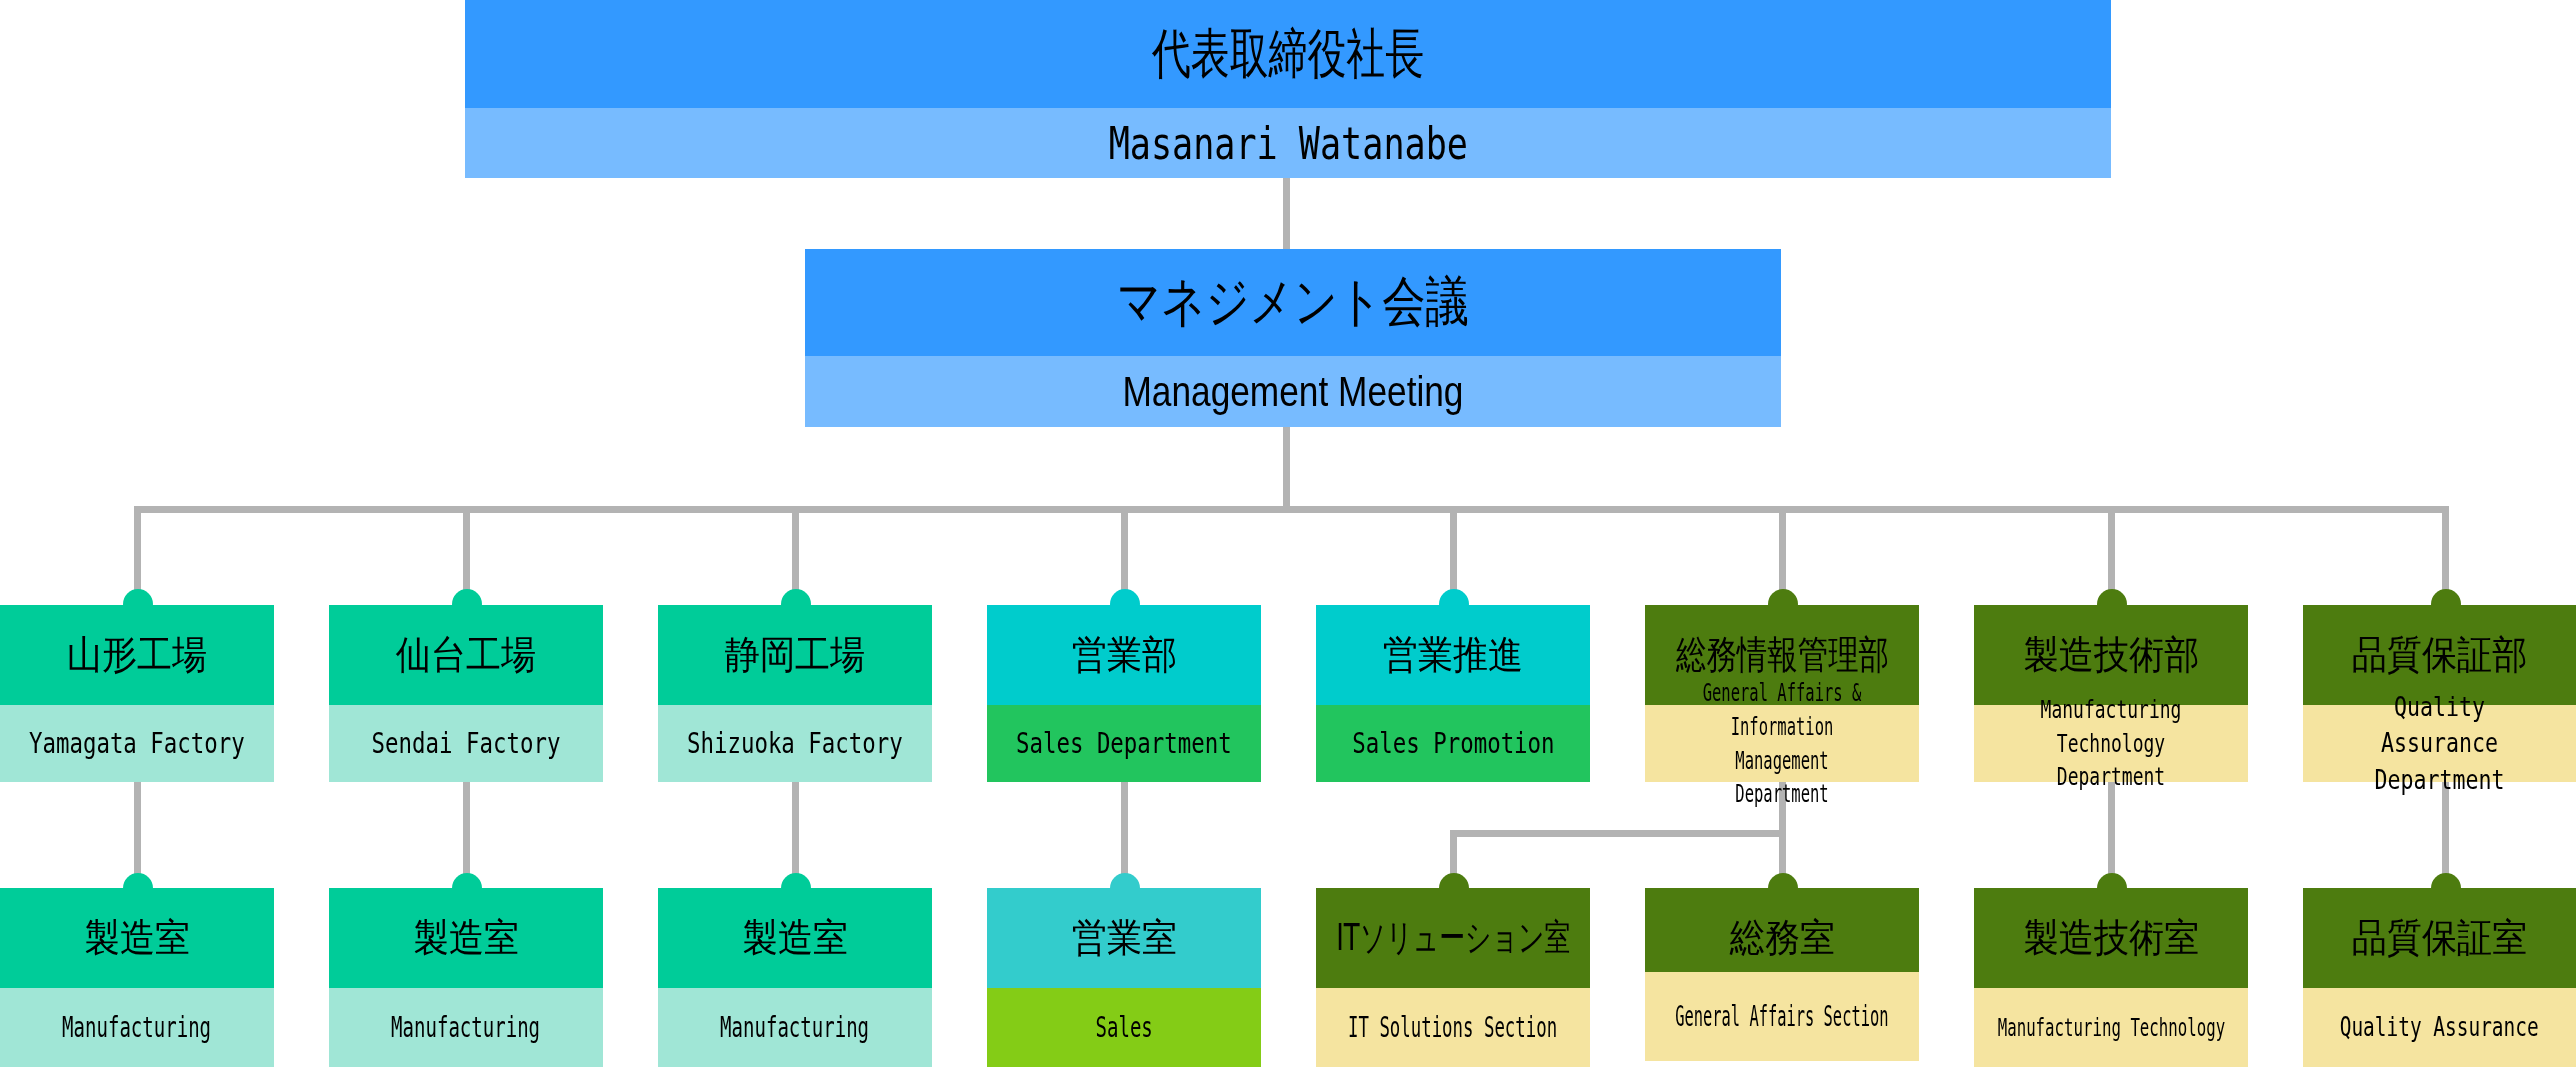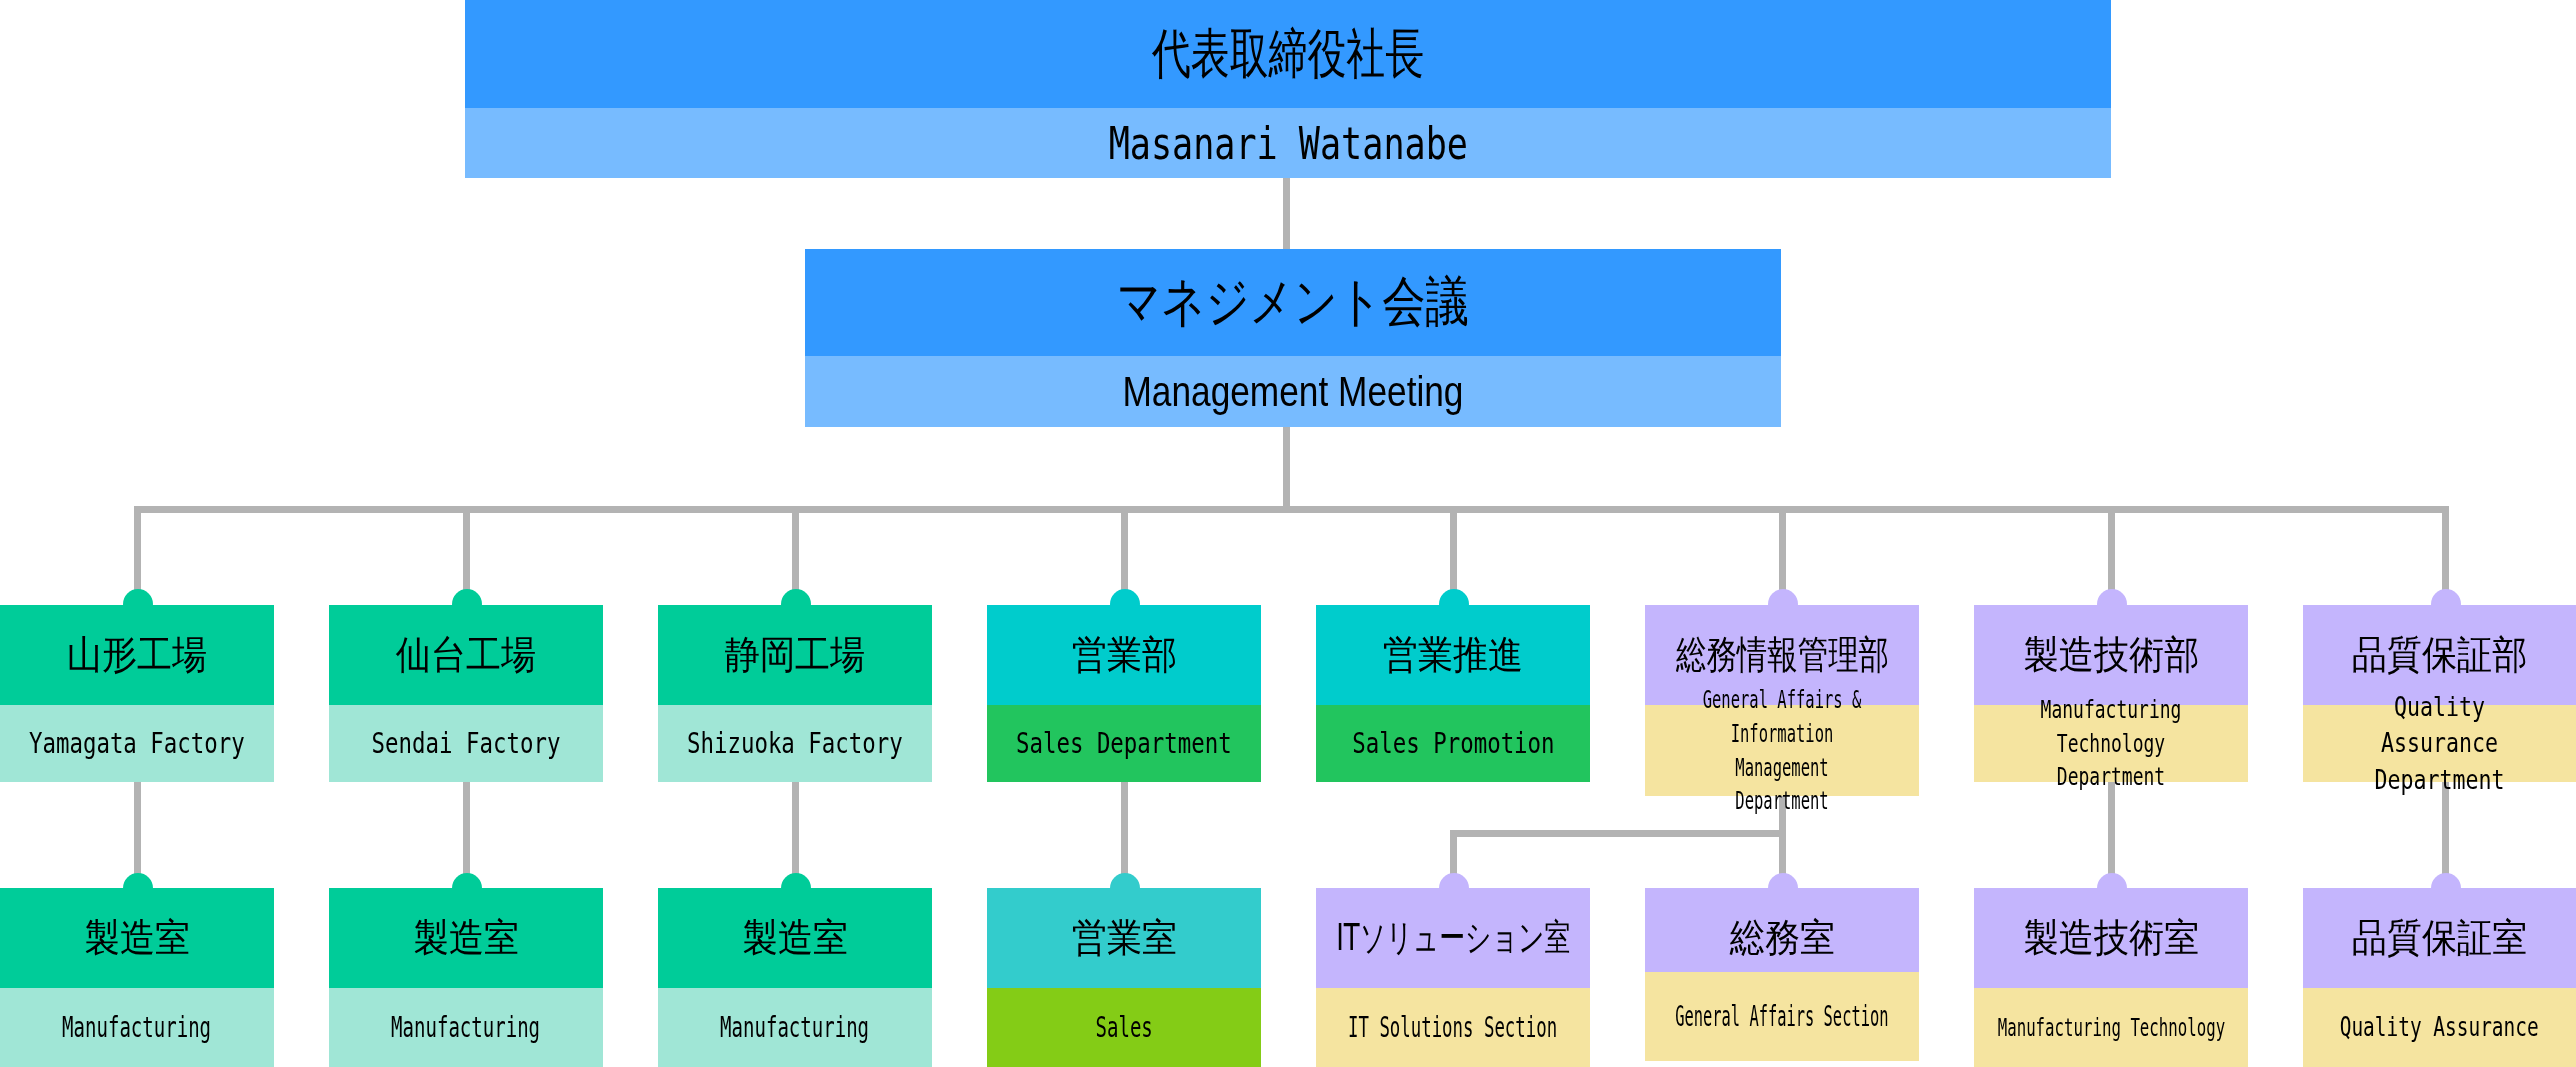--- a/index.html
+++ b/index.html
@@ -18,21 +18,21 @@
   .exec .jp { font-size: 54px; transform: scaleX(0.72); }
   .exec .en { font-size: 45px; font-family: "DejaVu Sans Mono", monospace; transform: scaleX(0.78); }
   .mgmt .en { font-family: "Liberation Sans", sans-serif; font-size: 43px; transform: scaleX(0.82); }
 
   .green .dark, .green.knob { background: #00cc99; }
   .green .light { background: #a0e6d6; }
   .teal .dark, .teal.knob { background: #00cccc; }
   .teal .light { background: #22c55e; }
   .teal2 .dark, .teal2.knob { background: #33cccc; }
   .teal2 .light { background: #84cc16; }
-  .yellow .dark, .yellow.knob { background: #c4b5fd; }
+  .yellow .dark, .yellow.knob { background: #4d7c0f; }
   .yellow .light { background: #f5e4a0; }
 
   .dept .jp { font-size: 39px; transform: scaleX(0.9); }
   .dept .en { font-size: 28px; font-family: "DejaVu Sans Mono", monospace; transform: scaleX(0.8); line-height: 1.2; }
   .dept .en.small { font-size: 25px; transform: scaleX(0.72); white-space: normal; width: 359px; line-height: 1.35; }
   .dept .en.narrow { font-size: 28px; transform: scaleX(0.68); }
   .dept .jp.narrow { transform: scaleX(0.78); }
 </style>
 </head>
 <body>
@@ -124,21 +124,21 @@
       <span class="t jp">営業推進</span>
     </div>
   <div class="band light" style="top:100px; height:77px;">
       <span class="t en">Sales Promotion</span>
     </div>
 </div>
 <div class="node dept yellow" style="left:1645px; top:605px; width:274px; height:177px;">
   <div class="band dark" style="top:0; height:100px;">
       <span class="t jp narrow">総務情報管理部</span>
     </div>
-  <div class="band light" style="top:100px; height:91px;">
+  <div class="band light" style="top:100px; height:77px;">
       <span class="t en small" style="transform:scaleX(0.62);">General Affairs &amp; Information Management Department</span>
     </div>
 </div>
 <div class="node dept yellow" style="left:1974px; top:605px; width:274px; height:177px;">
   <div class="band dark" style="top:0; height:100px;">
       <span class="t jp">製造技術部</span>
     </div>
   <div class="band light" style="top:100px; height:77px;">
       <span class="t en small" style="width:344px;">Manufacturing Technology Department</span>
     </div>

